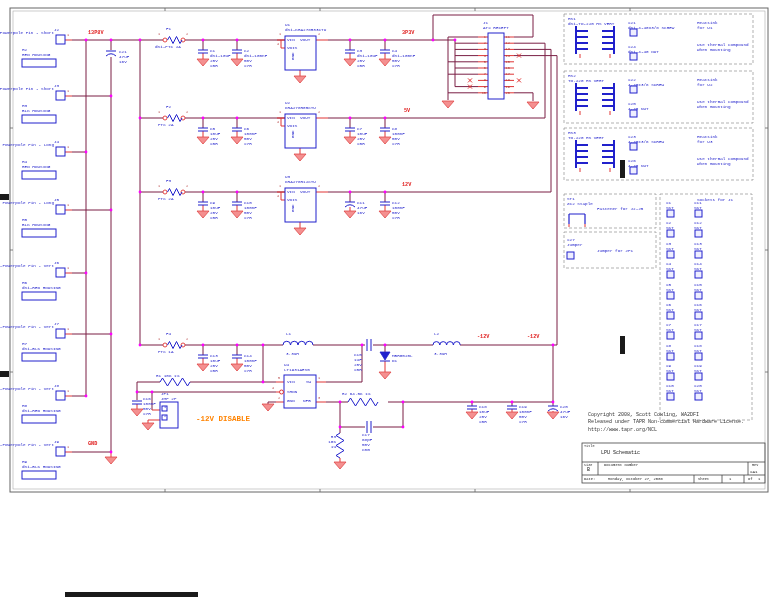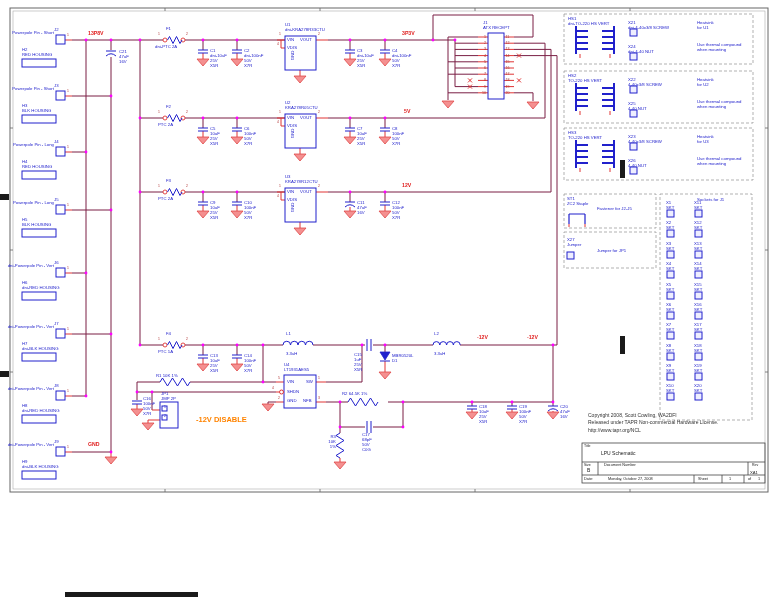--- a/index.html
+++ b/index.html
@@ -1,17 +1,17 @@
 <!DOCTYPE html>
 <html><head>
 <meta charset="utf-8">
 <style>
   html,body { margin:0; padding:0; background:#fff; }
   #stage { position:relative; width:776px; height:600px; background:#fff; overflow:hidden;
-           font-family:Liberation Sans, sans-serif; }
+           font-family:Liberation Mono, monospace; }
   #stage svg { position:absolute; left:0; top:0; }
   .lbl { position:absolute; color:#2121cc; font-size:4.3px; line-height:1.2;
          white-space:pre-line; }
   .nw  { white-space:nowrap; }
   .net { position:absolute; color:#e02020; font-weight:700; font-size:5.2px; white-space:pre; }
   .tiny{ position:absolute; color:#b03434; font-size:3.4px; white-space:pre; }
   .pincol { position:absolute; color:#a03838; font-size:3.6px; line-height:6.2px;
             white-space:pre-line; }
   .copy { position:absolute; color:#333; font-size:5px; line-height:1.45; white-space:pre-line; }
   .tb   { position:absolute; color:#222; white-space:pre; }

